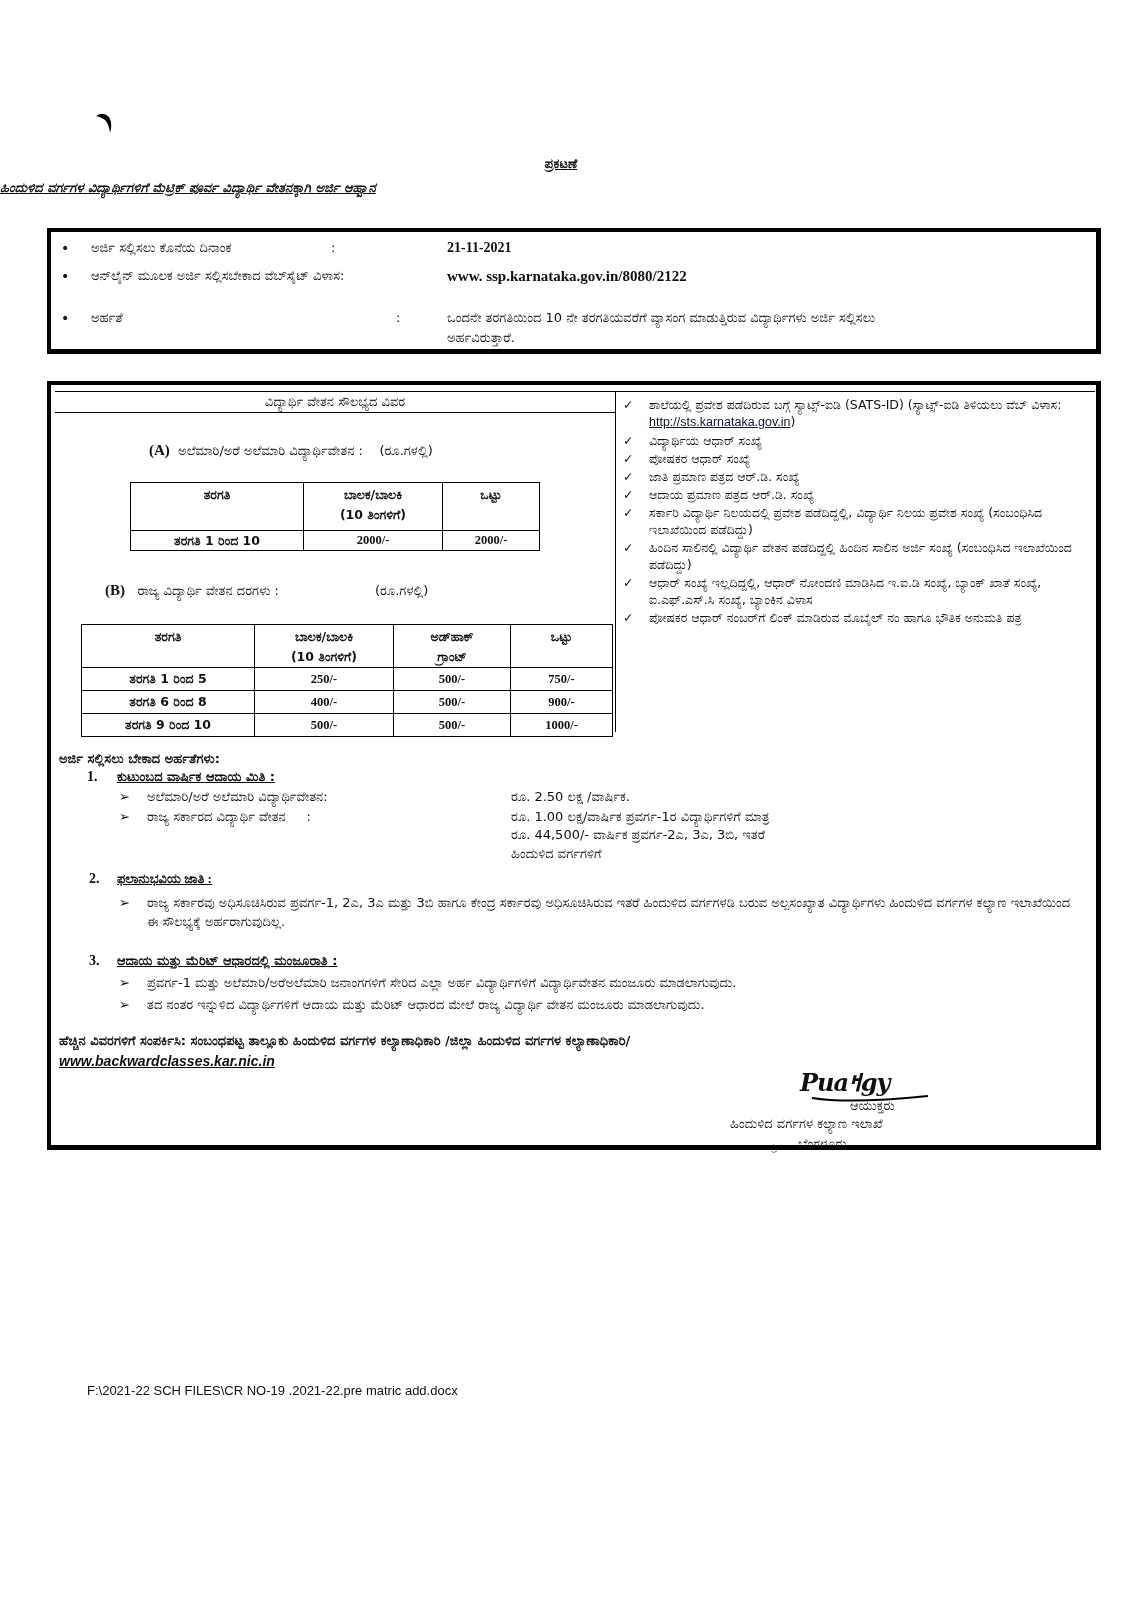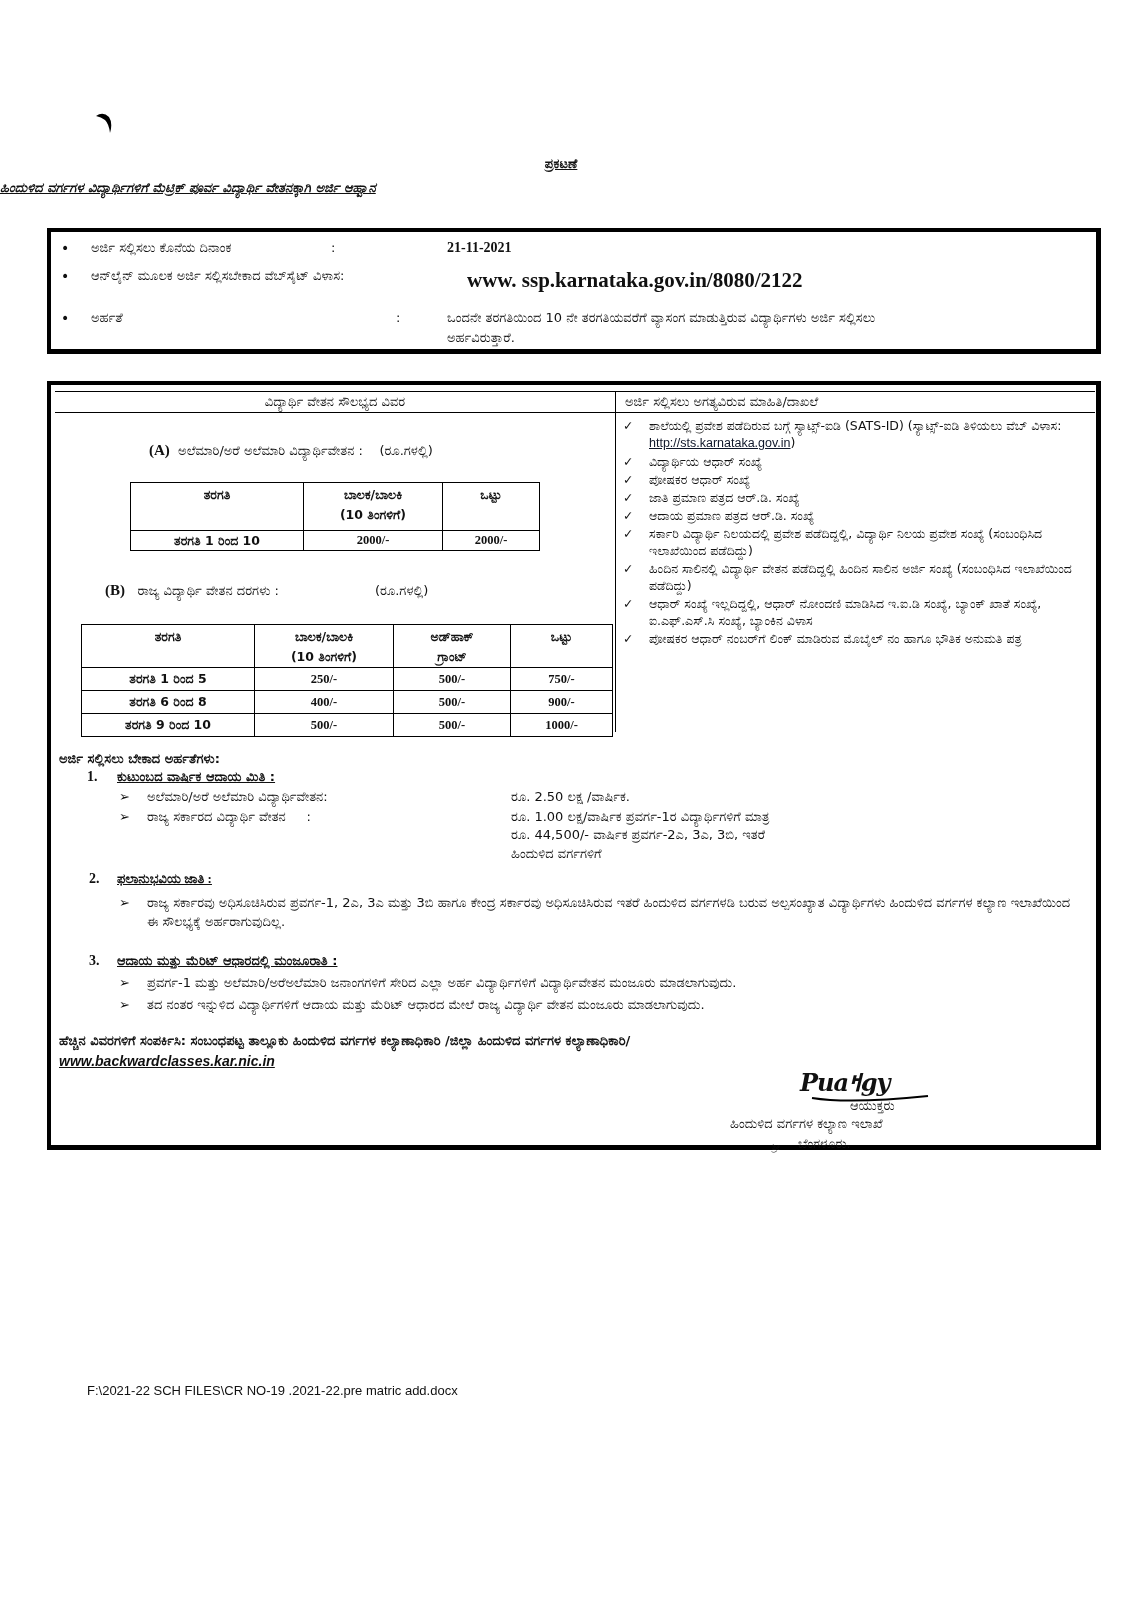--- a/index.html
+++ b/index.html
@@ -52,21 +52,21 @@
 <div class="abs box1">
   <div class="b1row kn" style="top:8px;">
     <span class="bullet">•</span>
     <span class="lbl">ಅರ್ಜಿ ಸಲ್ಲಿಸಲು ಕೊನೆಯ ದಿನಾಂಕ</span>
     <span class="colon" style="left:280px;">:</span>
     <span class="val en" style="font-weight:bold;font-size:14px;">21-11-2021</span>
   </div>
   <div class="b1row kn" style="top:36px;">
     <span class="bullet">•</span>
     <span class="lbl">ಆನ್‌ಲೈನ್ ಮೂಲಕ ಅರ್ಜಿ ಸಲ್ಲಿಸಬೇಕಾದ ವೆಬ್‌ಸೈಟ್ ವಿಳಾಸ:</span>
-    <a class="val en" style="font-weight:bold;font-size:21px;color:#111;text-decoration:none;margin-left:20px;">www. ssp.karnataka.gov.in/8080/2122</a>
+    <a class="val en" style="font-weight:bold;font-size:15px;color:#111;text-decoration:none;">www. ssp.karnataka.gov.in/8080/2122</a>
   </div>
   <div class="b1row kn" style="top:78px;">
     <span class="bullet">•</span>
     <span class="lbl">ಅರ್ಹತೆ</span>
     <span class="colon" style="left:345px;">:</span>
     <span class="val">ಒಂದನೇ ತರಗತಿಯಿಂದ 10 ನೇ ತರಗತಿಯವರೆಗೆ ವ್ಯಾಸಂಗ ಮಾಡುತ್ತಿರುವ ವಿದ್ಯಾರ್ಥಿಗಳು ಅರ್ಜಿ ಸಲ್ಲಿಸಲು</span>
     <span class="val" style="top:20px;">ಅರ್ಹವಿರುತ್ತಾರೆ.</span>
   </div>
 </div>
 
@@ -123,21 +123,20 @@
         <td>ತರಗತಿ 9 ರಿಂದ 10</td>
         <td class="num">500/-</td>
         <td class="num">500/-</td>
         <td class="num">1000/-</td>
       </tr>
     </tbody>
       </table>
   </div>
 
   <div class="abs right-panel">
-    <div class="right-head kn">ಅರ್ಜಿ ಸಲ್ಲಿಸಲು ಅಗತ್ಯವಿರುವ ಮಾಹಿತಿ/ದಾಖಲೆ</div>
     <ul class="check-list kn" style="margin-top:4px;">
       <li>
         <span class="chk">✓</span>
         <span>ಶಾಲೆಯಲ್ಲಿ ಪ್ರವೇಶ ಪಡೆದಿರುವ ಬಗ್ಗೆ ಸ್ಯಾಟ್ಸ್-ಐಡಿ (SATS-ID) (ಸ್ಯಾಟ್ಸ್-ಐಡಿ ತಿಳಿಯಲು ವೆಬ್ ವಿಳಾಸ: </span><a class="link">http://sts.karnataka.gov.in</a><span>)</span>
       </li>
       <li><span class="chk">✓</span><span>ವಿದ್ಯಾರ್ಥಿಯ ಆಧಾರ್ ಸಂಖ್ಯೆ</span></li>
       <li><span class="chk">✓</span><span>ಪೋಷಕರ ಆಧಾರ್ ಸಂಖ್ಯೆ</span></li>
       <li><span class="chk">✓</span><span>ಜಾತಿ ಪ್ರಮಾಣ ಪತ್ರದ ಆರ್.ಡಿ. ಸಂಖ್ಯೆ</span></li>
       <li><span class="chk">✓</span><span>ಆದಾಯ ಪ್ರಮಾಣ ಪತ್ರದ ಆರ್.ಡಿ. ಸಂಖ್ಯೆ</span></li>
       <li><span class="chk">✓</span><span>ಸರ್ಕಾರಿ ವಿದ್ಯಾರ್ಥಿ ನಿಲಯದಲ್ಲಿ ಪ್ರವೇಶ ಪಡೆದಿದ್ದಲ್ಲಿ, ವಿದ್ಯಾರ್ಥಿ ನಿಲಯ ಪ್ರವೇಶ ಸಂಖ್ಯೆ (ಸಂಬಂಧಿಸಿದ ಇಲಾಖೆಯಿಂದ ಪಡೆದಿದ್ದು)</span></li>

